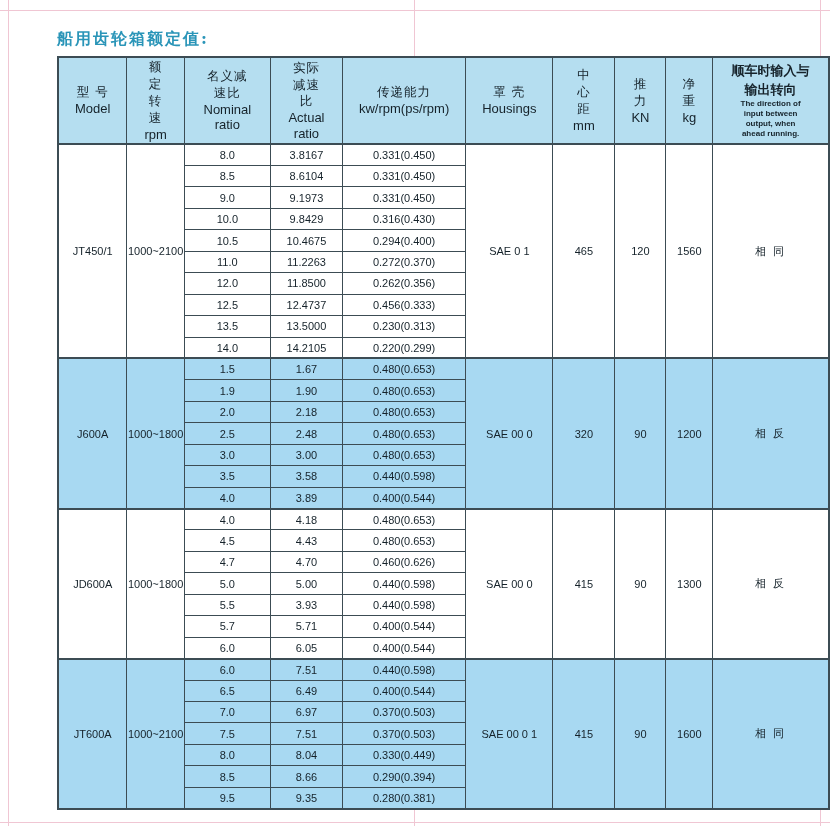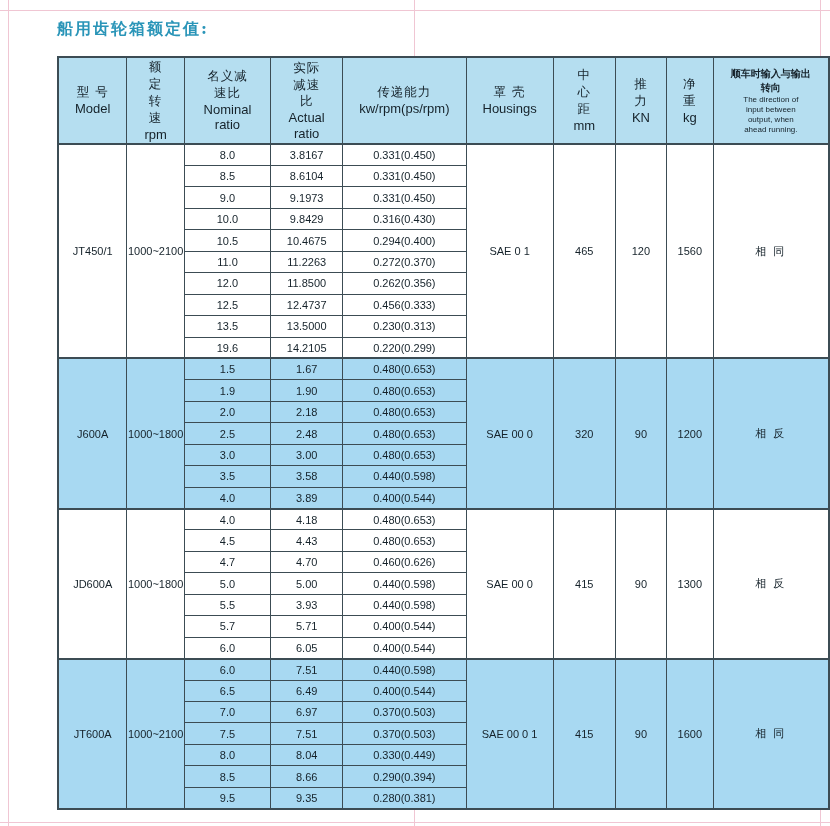--- a/index.html
+++ b/index.html
@@ -18,21 +18,21 @@
     color:var(--ink);
     position:relative;
     overflow:hidden;
   }
   
   .guide{position:absolute;background:var(--pink);z-index:0;}
   .guide-v{width:1px;top:0;height:826px;}
   .guide-h{height:1px;left:0;width:830px;}
 
   .title{
-    position:absolute;left:57px;top:19px;z-index:2;
+    position:absolute;left:57px;top:29px;z-index:2;
     font-family:"DejaVu Serif","Liberation Serif",serif;
     font-weight:bold;font-size:16px;letter-spacing:2px;
     color:var(--title);
   }
 
   .sheet{position:absolute;left:57px;top:56px;z-index:1;}
   table{
     border-collapse:collapse;table-layout:fixed;
     border:2px solid var(--border);
     background:#ffffff;
@@ -48,22 +48,22 @@
     height:45px;
     border-bottom:2px solid var(--border);
     font-weight:normal;
     padding:1px 16px;
   }
   thead .zh{
     font-family:"DejaVu Serif","Liberation Serif",serif;
     font-size:12.5px;letter-spacing:1px;line-height:1.35;
   }
   thead .en{font-size:13px;line-height:1.2;}
-  thead th.th-dir .zh{font-size:10px;font-weight:bold;letter-spacing:0;line-height:1.4;}
-  thead th.th-dir .en{font-size:8px;font-weight:normal;line-height:1.25;padding:0 8px;}
+  thead th.th-dir .zh{font-size:13px;font-weight:bold;letter-spacing:0;line-height:1.4;}
+  thead th.th-dir .en{font-size:8px;font-weight:bold;line-height:1.25;padding:0 8px;}
   tbody td{height:21.45px;background:#ffffff;}
   tbody tr.hl td{background:var(--hl-bg);margin-left:20px;}
   tbody tr.block-start td{border-top:2px solid var(--border);}
   td.dir{letter-spacing:2px;}
 </style>
 </head>
 <body>
 
 <div class="guide guide-v" style="left:8px"></div>
 <div class="guide guide-v" style="left:414px"></div>
@@ -178,21 +178,21 @@
           <td>12.5</td>
           <td>12.4737</td>
           <td>0.456(0.333)</td>
         </tr>
         <tr class="">
           <td>13.5</td>
           <td>13.5000</td>
           <td>0.230(0.313)</td>
         </tr>
         <tr class="">
-          <td>19.6</td>
+          <td>14.0</td>
           <td>14.2105</td>
           <td>0.220(0.299)</td>
         </tr>
         <tr class="hl block-start">
           <td rowspan="7">J600A</td>
           <td rowspan="7">1000~1800</td>
           <td>1.5</td>
           <td>1.67</td>
           <td>0.480(0.653)</td>
           <td rowspan="7">SAE 00 0</td>

